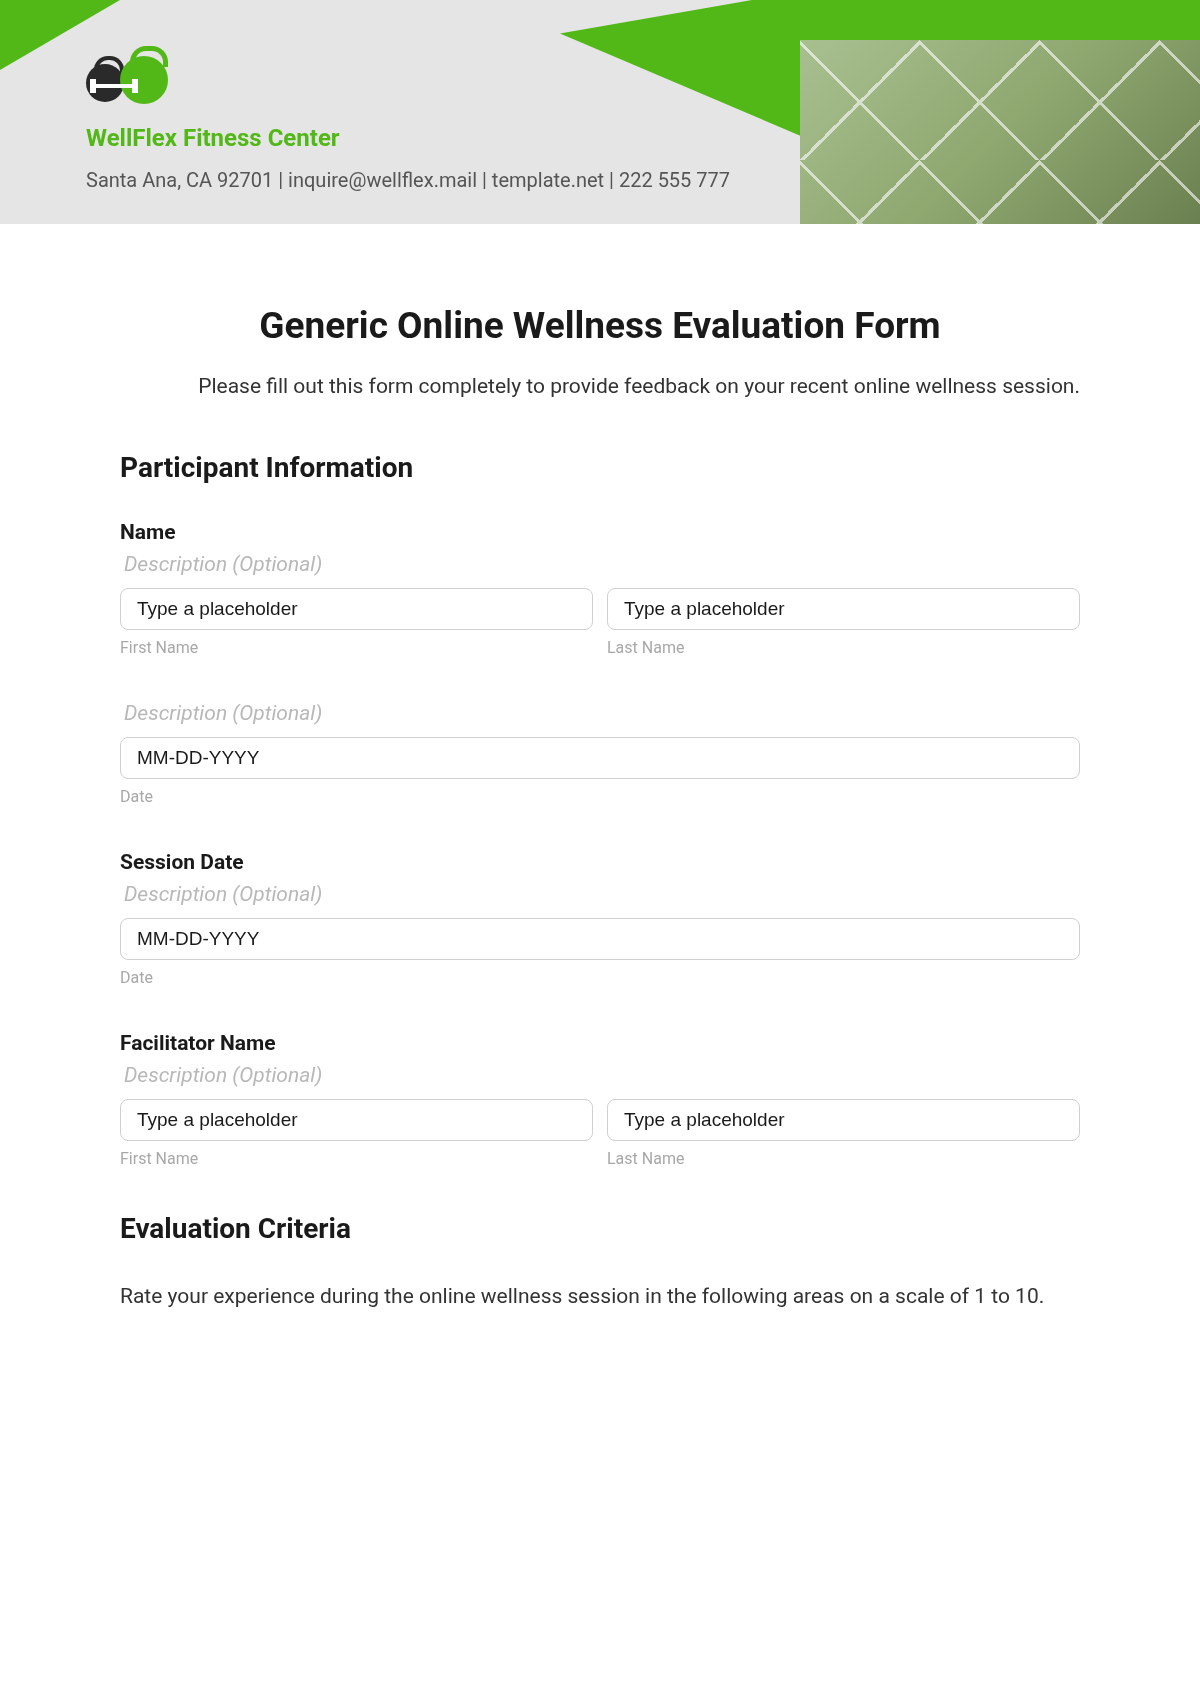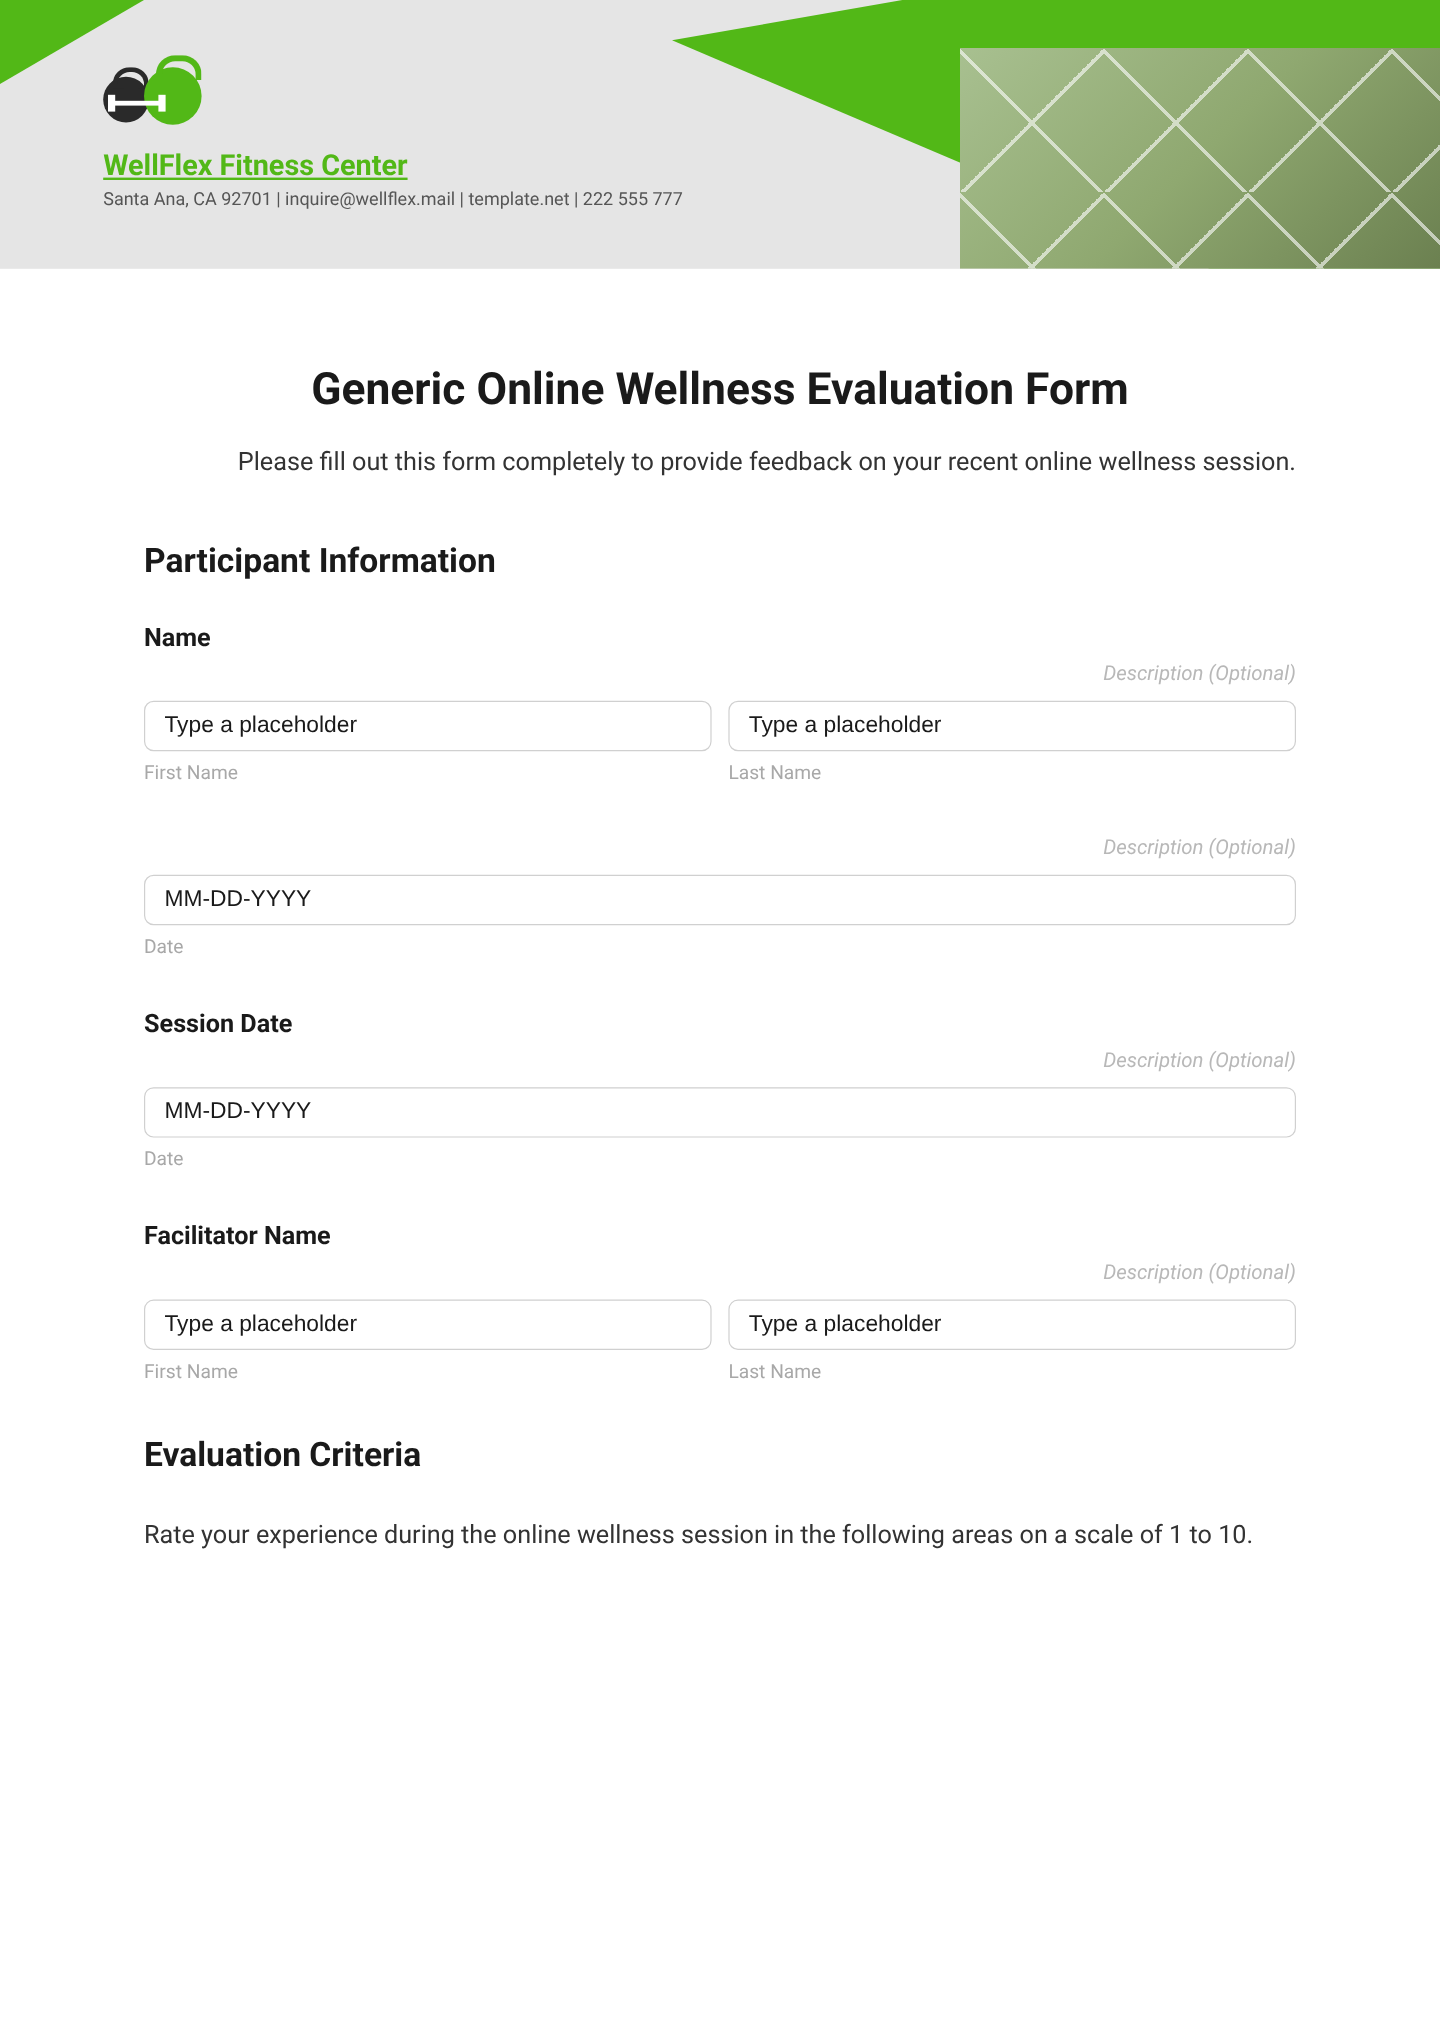--- a/index.html
+++ b/index.html
@@ -109,26 +109,25 @@
   width: 6px; height: 14px;
   background: #fff;
   top: -5px;
 }
 .barbell::before { left: -4px; }
 .barbell::after { right: -4px; }
 .brand-name {
   font-size: 24px;
   font-weight: 700;
   color: #52b817;
-  text-decoration: underline;
 }
 .brand-contact {
-  font-size: 15px;
+  font-size: 20px;
   color: #555;
-  margin-top: 5px;
+  margin-top: 16px;
 }
 .content {
   padding: 80px 120px 40px;
 }
 h1.page-title {
   font-size: 37px;
   font-weight: 700;
   text-align: center;
   color: #1a1a1a;
   margin-bottom: 24px;
@@ -154,26 +153,25 @@
 .field-group {
   margin-bottom: 44px;
 }
 .field-label {
   font-size: 21px;
   font-weight: 700;
   color: #1a1a1a;
   margin-bottom: 8px;
 }
 .field-desc {
-  font-size: 17px;
+  font-size: 21px;
   font-style: italic;
   color: #b8b8b8;
   margin-bottom: 12px;
   padding-left: 4px;
-  text-align: right;
 }
 .row {
   display: flex;
   gap: 14px;
 }
 .col {
   flex: 1;
 }
 .text-input {
   width: 100%;

